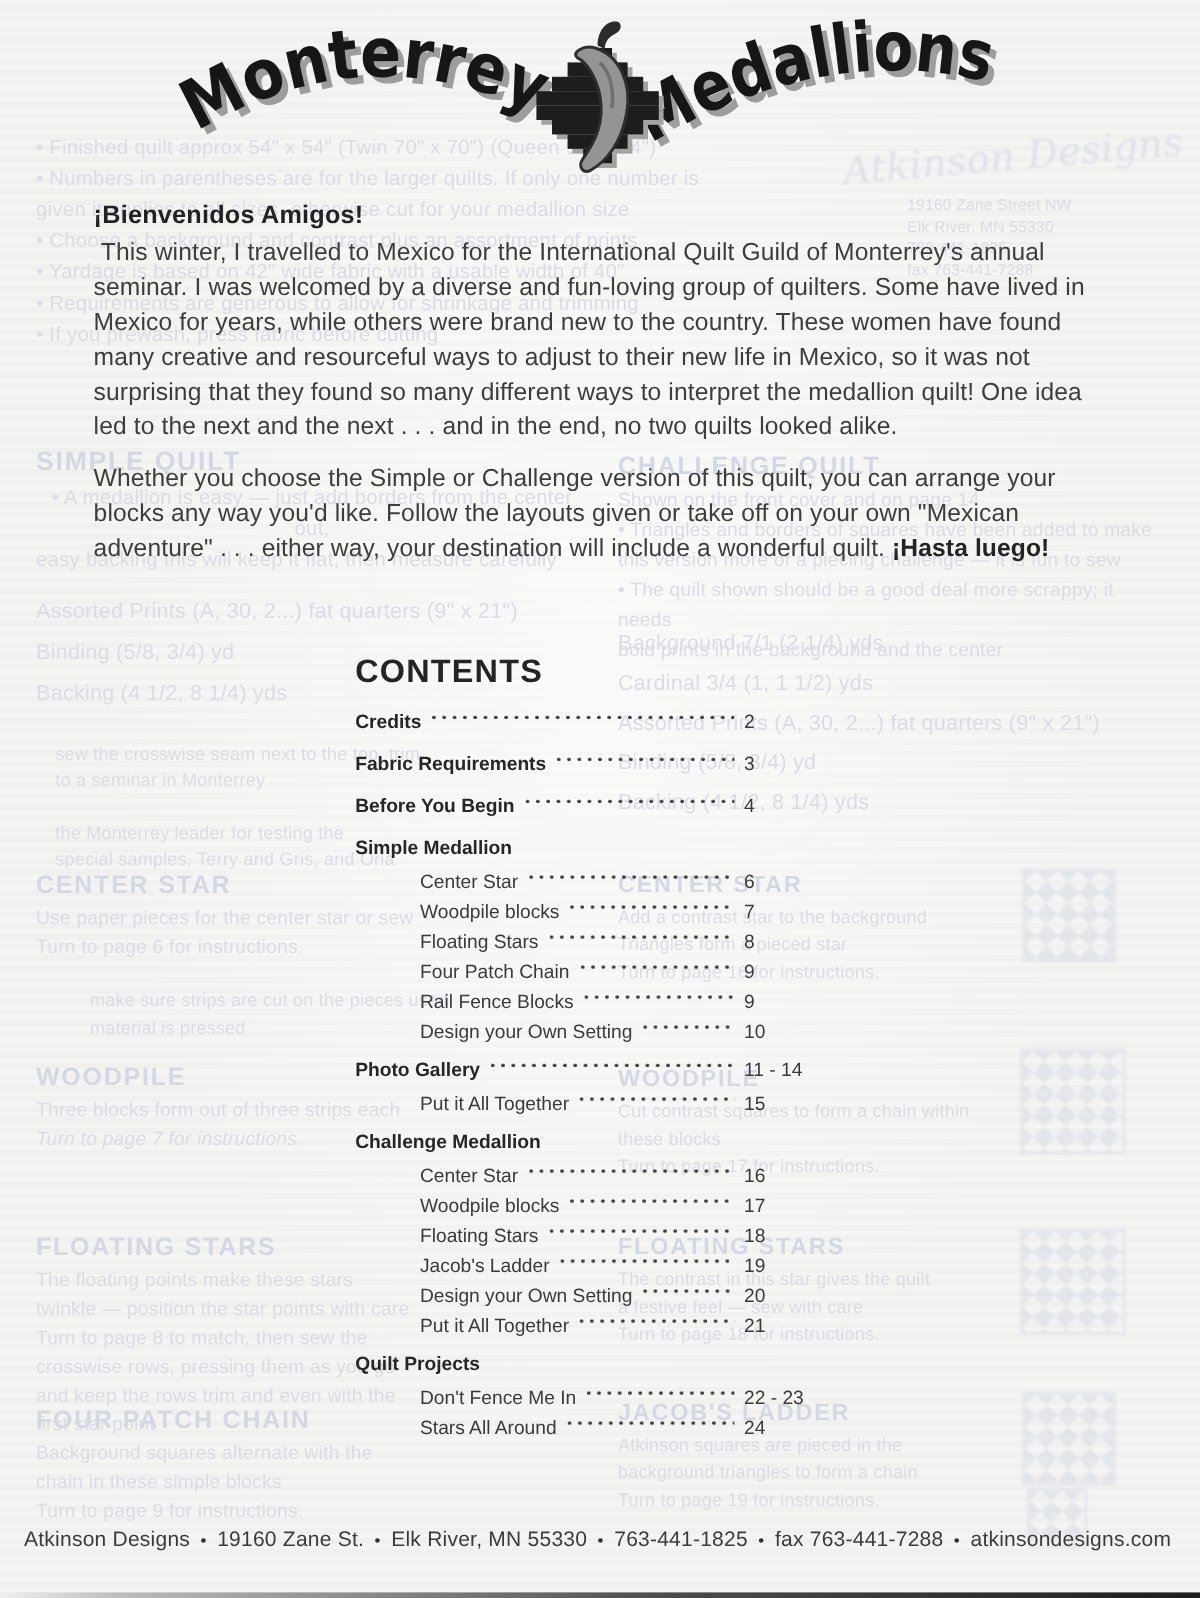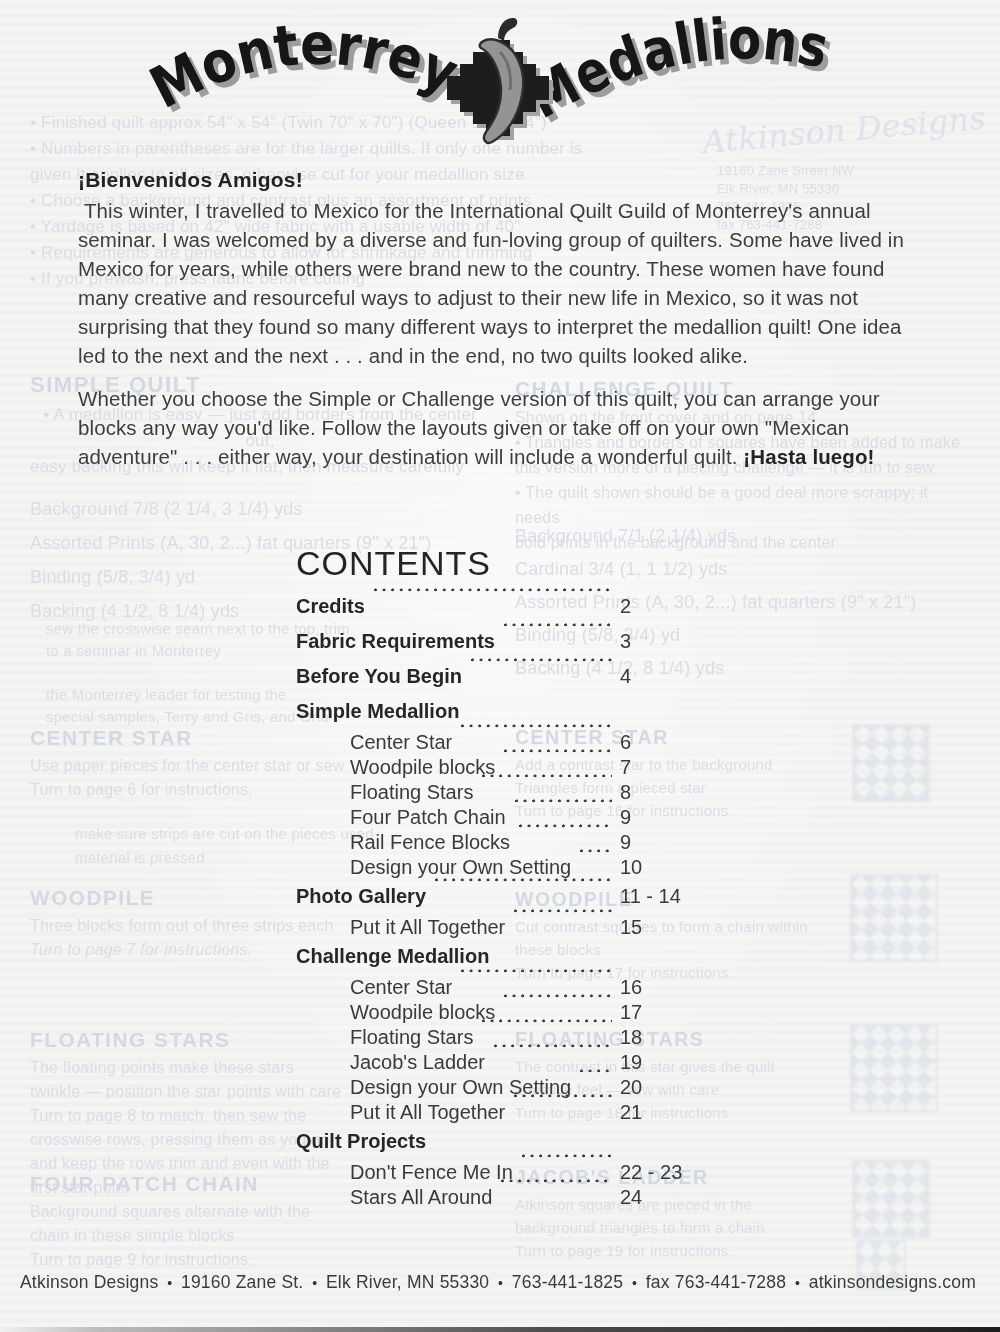--- a/index.html
+++ b/index.html
@@ -45,24 +45,24 @@
   .intro p{
     margin:0; font-size:20.5px; line-height:29px; color:#3d3d3d;
     letter-spacing:.1px;
   }
   .intro p.first{text-indent:6px;}
   .intro p + p{margin-top:14px;}
   .bold-tail{font-weight:bold; color:#242424;}
   
   .toc{position:absolute; left:296px; top:544px; width:400px;}
   .toc-title{
-    font-size:34px; font-weight:normal; letter-spacing:1px; color:#242424;
+    font-size:27px; font-weight:bold; letter-spacing:1px; color:#242424;
     margin:0 0 12px 0;
   }
-  .toc-row{display:flex; align-items:flex-start; font-size:20px; color:#3a3a3a;}
+  .toc-row{display:flex; align-items:center; font-size:16px; color:#3a3a3a;}
   .toc-row.main, .toc-row.section{
     font-weight:bold; color:#262626; height:31px; margin-top:4px;
   }
   .toc-row.sub{height:25px;}
   .toc-row.sub .toc-label{padding-left:54px;}
   .toc-dots{flex:1; position:relative; margin:0 8px 0 9px; min-width:20px;}
   .toc-dots::after{
     content:""; position:absolute; left:0; right:0; bottom:3px; height:4px;
     background-image:radial-gradient(circle at 1.6px 1.9px, #3c3c3c 1.25px, transparent 1.7px);
     background-size:8.6px 4px; background-repeat:repeat-x;
@@ -92,33 +92,32 @@
         <div style="min-height: 26px;">• Numbers in parentheses are for the larger quilts. If only one number is</div>
         <div style="min-height: 26px;">   given it applies to all sizes, otherwise cut for your medallion size</div>
         <div style="min-height: 26px;">• Choose a background and contrast plus an assortment of prints</div>
         <div style="min-height: 26px;">• Yardage is based on 42" wide fabric with a usable width of 40"</div>
         <div style="min-height: 26px;">• Requirements are generous to allow for shrinkage and trimming</div>
         <div style="min-height: 26px;">• If you prewash, press fabric before cutting</div>
       </div>
       <div class="ghost-block ghost-script" style="left: 702px; top: 118px; font-size: 32px; line-height: 24px; transform: rotate(-5deg);">
         <div style="min-height: 24px;">Atkinson Designs</div>
       </div>
-      <div class="ghost-block" style="left: 717px; top: 162px; width: 180px; font-size: 13px; line-height: 18px;">
+      <div class="ghost-block" style="left: 756px; top: 162px; width: 180px; font-size: 13px; line-height: 18px;">
         <div style="min-height: 18px;">19160 Zane Street NW</div>
         <div style="min-height: 18px;">Elk River, MN 55330</div>
         <div style="min-height: 18px;">763-441-1825</div>
         <div style="min-height: 18px;">fax 763-441-7288</div>
       </div>
       <div class="ghost-block" style="left: 30px; top: 372px; width: 460px; font-size: 17px; line-height: 26px;">
         <div class="ghost-heading">SIMPLE QUILT</div>
         <div style="min-height: 26px; text-align: center;">• A medallion is easy — just add borders from the center out,</div>
         <div style="min-height: 26px;">   easy backing this will keep it flat, then measure carefully</div>
       </div>
       <div class="ghost-block" style="left: 30px; top: 492px; width: 450px; font-size: 18px; line-height: 34px;">
-        <div style="min-height: 34px;">Background 7/8 (2 1/4, 3 1/4) yds</div>
         <div style="min-height: 34px;">Assorted Prints (A, 30, 2...) fat quarters (9" x 21")</div>
         <div style="min-height: 34px;">Binding (5/8, 3/4) yd</div>
         <div style="min-height: 34px;">Backing (4 1/2, 8 1/4) yds</div>
       </div>
       <div class="ghost-block" style="left: 46px; top: 618px; width: 360px; font-size: 15px; line-height: 22px;">
         <div style="min-height: 22px;">sew the crosswise seam next to the top, trim</div>
         <div style="min-height: 22px;">to a seminar in Monterrey</div>
         <div style="min-height: 22px;"></div>
         <div style="min-height: 22px;">the Monterrey leader for testing the</div>
         <div style="min-height: 22px;">special samples, Terry and Gris, and Orla</div>

